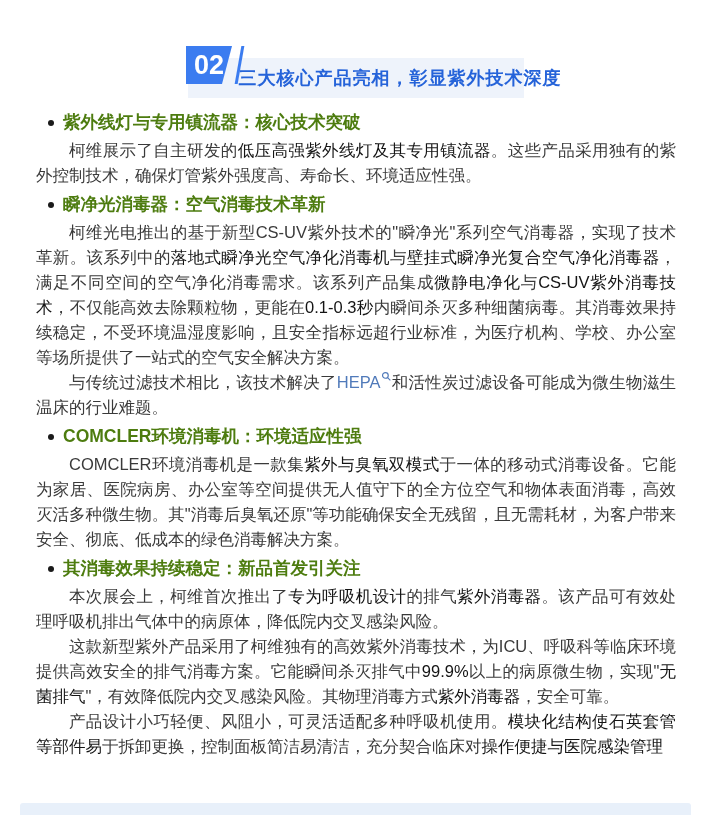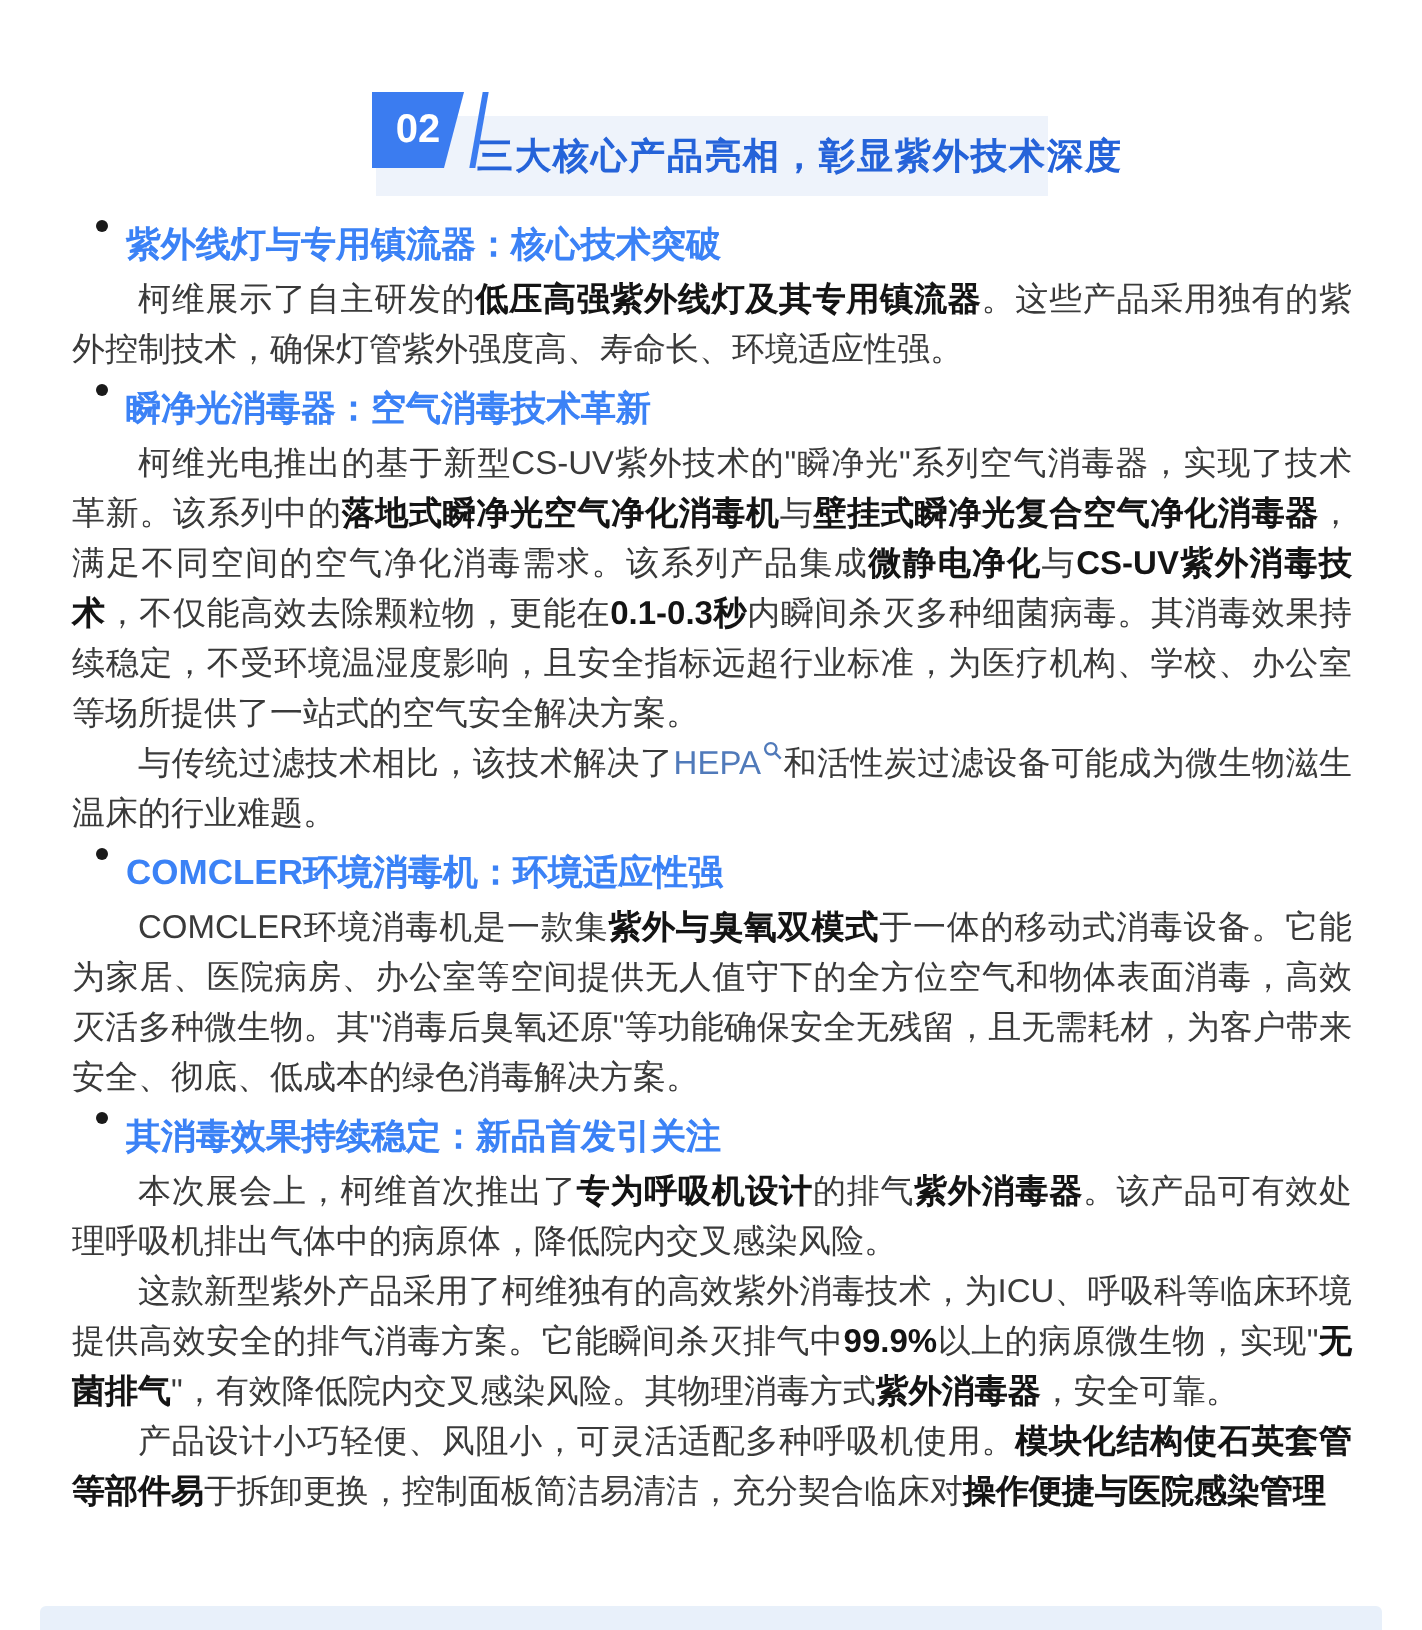--- a/index.html
+++ b/index.html
@@ -6,34 +6,34 @@
   body{font-family:"Liberation Sans","DejaVu Sans",sans-serif;}
   .page{position:relative;width:711px;height:815px;background:#fff;overflow:hidden;}
 
   
   .header{position:relative;height:100px;}
   .title-bar{position:absolute;left:188px;top:58px;width:336px;height:40px;
     background:var(--bar-bg,#eef3fb);display:flex;align-items:center;justify-content:center;
     padding-left:46px;box-sizing:border-box;}
   .title-text{color:var(--title-color,#2563d9);font-size:18px;font-weight:bold;letter-spacing:1px;white-space:nowrap;margin-left:42px;}
   .badge{position:absolute;left:186px;top:46px;width:46px;height:38px;
-    background:var(--badge-color,#3b7cf0);color:#fff;font-size:20px;font-weight:bold;
+    background:var(--badge-color,#3b7cf0);color:#fff;font-size:27px;font-weight:bold;
     display:flex;align-items:center;justify-content:center;
     clip-path:polygon(0 0,100% 0,calc(100% - 10px) 100%,0 100%);z-index:2;}
   .badge-accent{position:absolute;left:230px;top:46px;width:8px;height:38px;
     border-right:3px solid var(--badge-color,#3b7cf0);transform:skewX(-10deg);z-index:1;}
 
   
   .content{margin:10px 35px 0 36px;font-size:16.5px;line-height:25px;color:#3a3a3a;
     text-align:justify;}
-  .sec-head{display:flex;margin:4px 0 3px 12px;
-    font-size:17.5px;font-weight:bold;color:#3b82f6;line-height:25px;}
+  .sec-head{display:flex;align-items:center;margin:4px 0 3px 12px;
+    font-size:17.5px;font-weight:bold;color:#4d7c0f;line-height:25px;}
   .dot{width:6px;height:6px;border-radius:50%;background:#1a1a1a;margin-right:9px;flex:0 0 auto;}
   .content p{margin:0;text-indent:2em;}
-  .b{font-weight:bold;color:#141414;}
+  .b{font-weight:normal;color:#141414;}
   .entity-link{color:var(--link-color,#507aba);text-decoration:none;cursor:pointer;}
   .search-sup{display:inline-block;color:var(--link-color,#507aba);vertical-align:6px;
     line-height:0;cursor:pointer;}
   .search-sup svg{display:block;}
 
   
   .bottom-strip{position:absolute;left:20px;right:20px;bottom:0;height:12px;
     background:var(--strip-bg,#e8f0fa);border-radius:3px 3px 0 0;}
 </style>
 </head>

